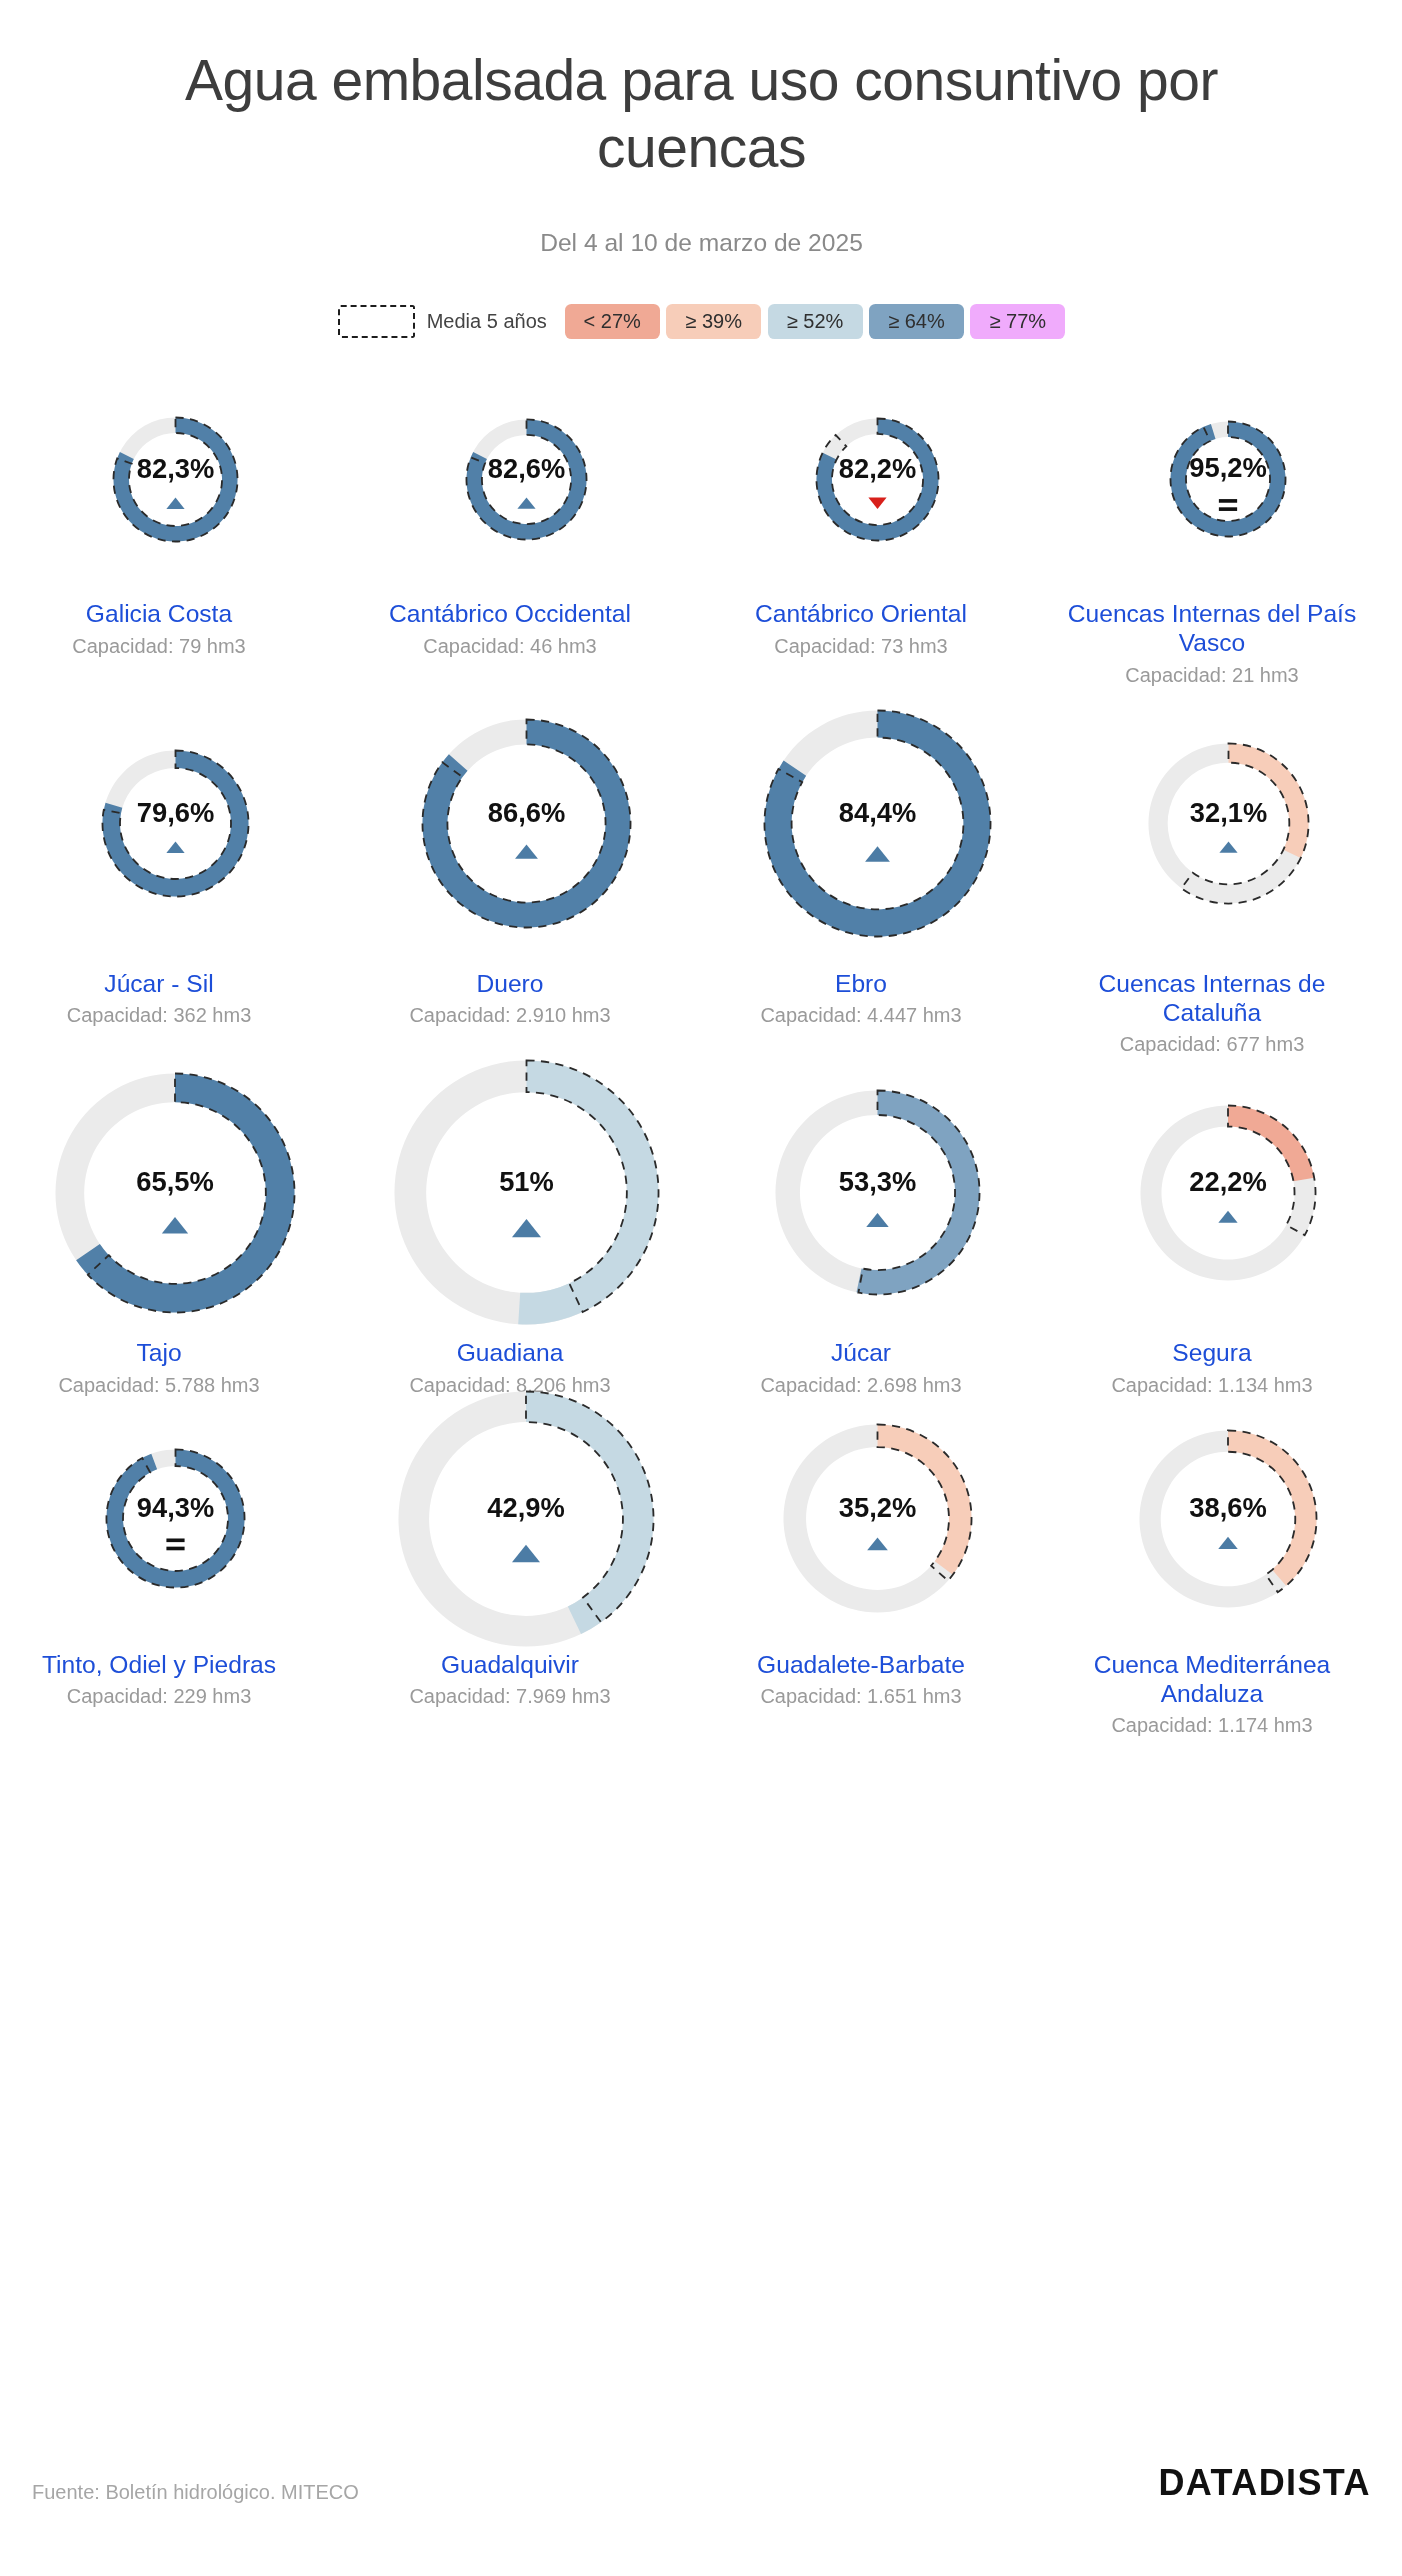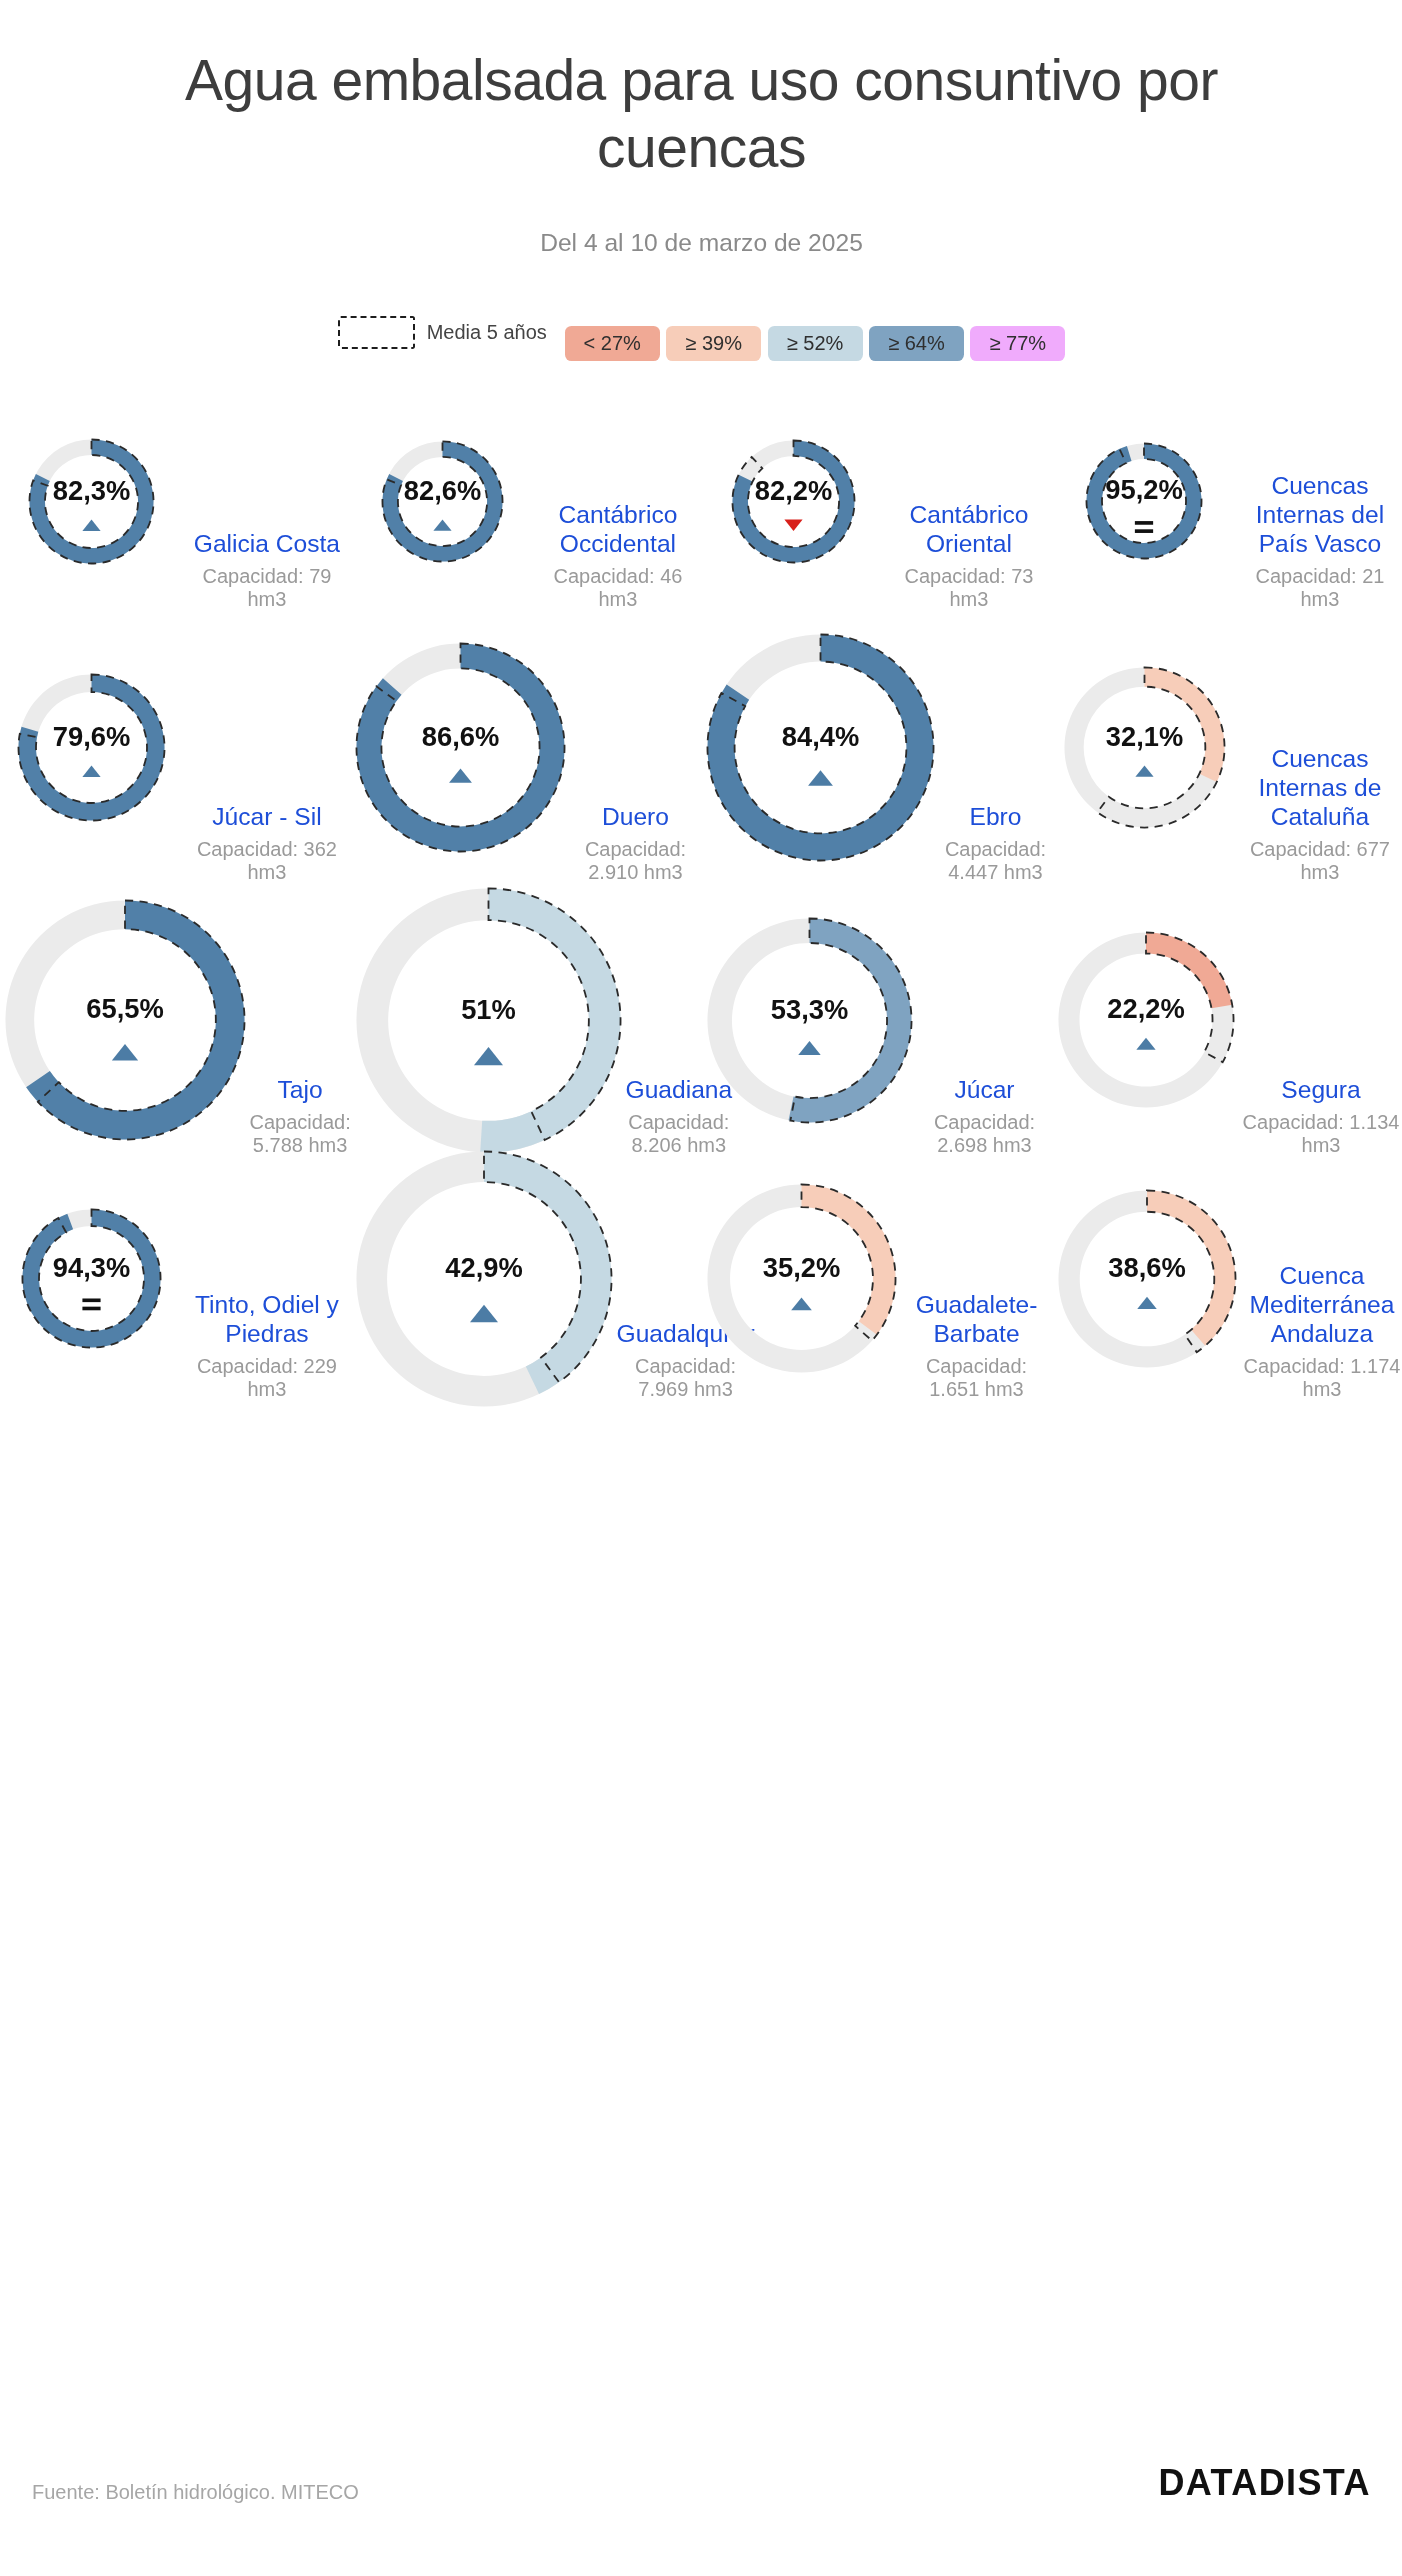--- a/index.html
+++ b/index.html
@@ -49,34 +49,33 @@
   }
   .swatch {
     height:35px;
     min-width:95px;
     border-radius:6.4px;
     display:flex; align-items:center; justify-content:center;
     font-size:20px; color:#2f2f2f;
     margin-right:6.4px;
     padding:0 9px;
     white-space:nowrap;
-    margin-top:22px;
   }
   .swatch:last-child { margin-right:0; }
   
   #grid {
     margin-top:31px;
     display:grid;
     grid-template-columns:repeat(4, 351px);
     justify-content:center;
   }
   .cell {
     display:flex;
-    flex-direction:row;
-    align-items:flex-end;
+    flex-direction:column;
+    align-items:flex-start;
   }
   .r0 .chartwrap { height:219px; }
   .r1 .chartwrap { height:273px; }
   .r2 .chartwrap { height:273px; }
   .r3 .chartwrap { height:244px; }
   .chartwrap {
     display:flex; align-items:center; justify-content:center;
     width:100%;
   }
   .labels { text-align:center; width:319px; }

